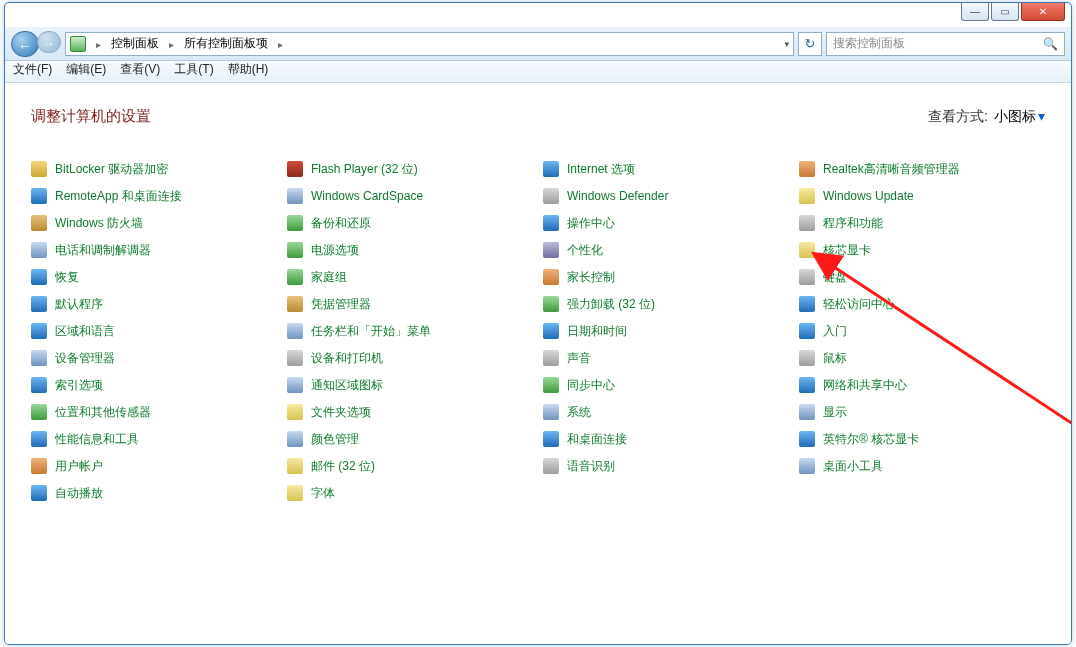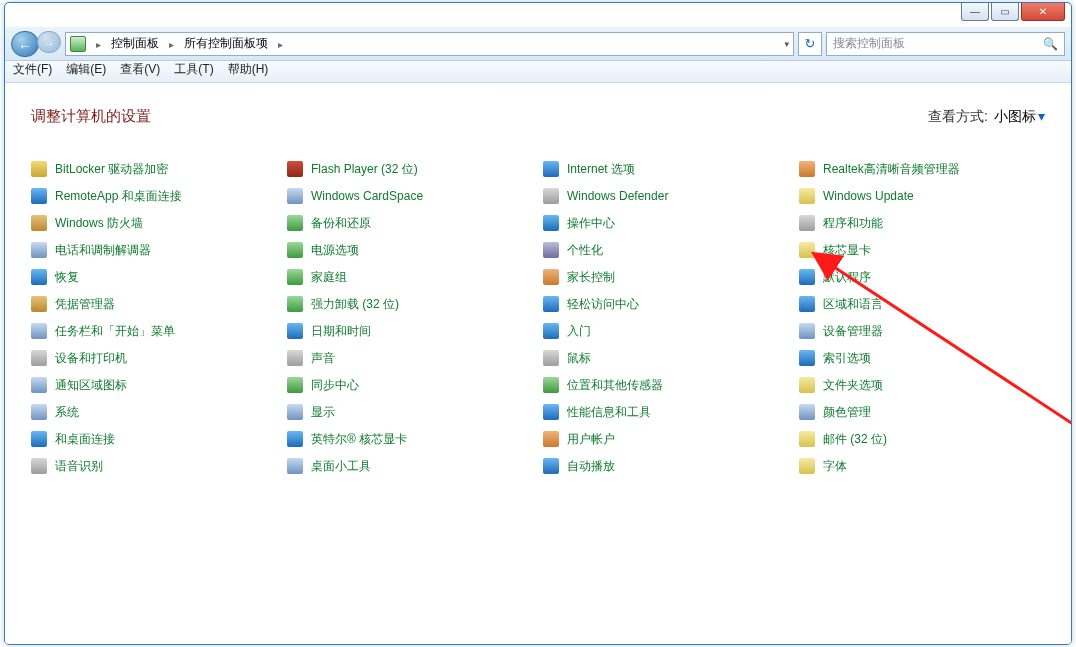--- a/index.html
+++ b/index.html
@@ -170,20 +170,24 @@
         </div>
         <div class="item">
           <span class="ico c3"></span>
           <a href="#">家庭组</a>
         </div>
         <div class="item">
           <span class="ico c6"></span>
           <a href="#">家长控制</a>
         </div>
         <div class="item">
+          <span class="ico c8"></span>
+          <a href="#">键盘</a>
+        </div>
+        <div class="item">
           <span class="ico c2"></span>
           <a href="#">默认程序</a>
         </div>
         <div class="item">
           <span class="ico c4"></span>
           <a href="#">凭据管理器</a>
         </div>
         <div class="item">
           <span class="ico c3"></span>
           <a href="#">强力卸载 (32 位)</a>
@@ -228,20 +232,24 @@
           <span class="ico c2"></span>
           <a href="#">索引选项</a>
         </div>
         <div class="item">
           <span class="ico c5"></span>
           <a href="#">通知区域图标</a>
         </div>
         <div class="item">
           <span class="ico c3"></span>
           <a href="#">同步中心</a>
+        </div>
+        <div class="item">
+          <span class="ico c2"></span>
+          <a href="#">网络和共享中心</a>
         </div>
         <div class="item">
           <span class="ico c3"></span>
           <a href="#">位置和其他传感器</a>
         </div>
         <div class="item">
           <span class="ico c9"></span>
           <a href="#">文件夹选项</a>
         </div>
         <div class="item">

